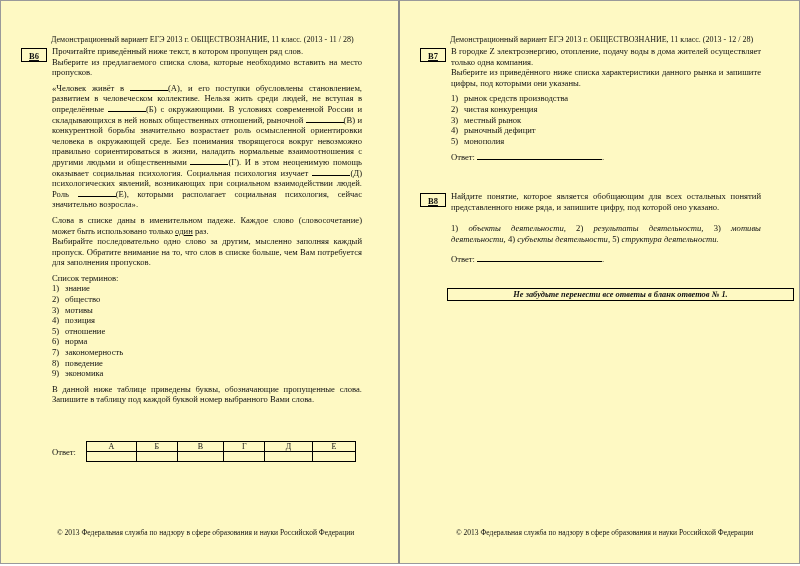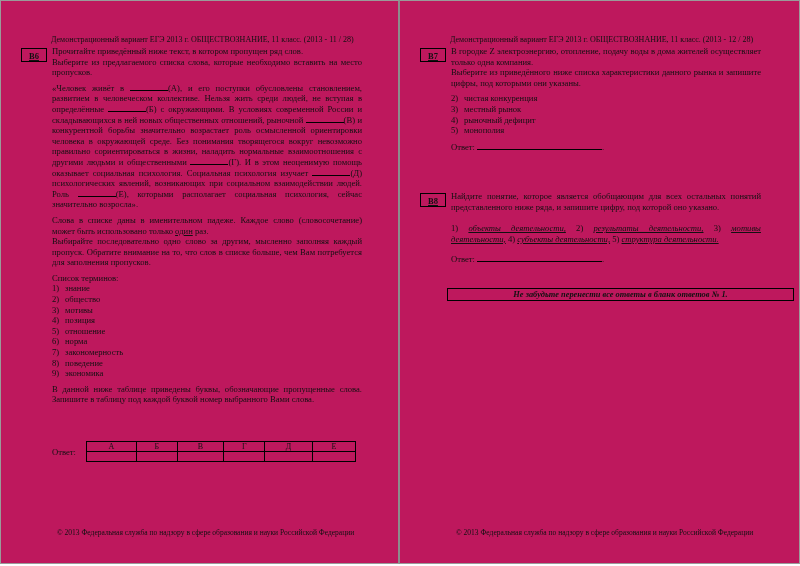--- a/index.html
+++ b/index.html
@@ -1,18 +1,18 @@
 <!DOCTYPE html>
 <html><head>
 <meta charset="utf-8">
 <style>
   html, body { margin:0; padding:0; }
   body { width:800px; height:566px; background:#ffffff; position:relative; overflow:hidden;
          font-family:"Liberation Serif", "DejaVu Serif", serif; color:#111; }
-  .page { position:absolute; top:0; height:564px; background:#be185d;
+  .page { position:absolute; top:0; height:564px; background:#fef9c3;
           border:1px solid #9a9a9a; box-sizing:border-box; }
   #page-left { left:0; width:400px; border-right:2px solid #8c8c8c; }
   #page-right { left:400px; width:400px; border-left:none; }
   .hdr { position:absolute; top:34px; left:50px; font-size:8px; white-space:nowrap; }
   .task-box { position:absolute; width:26px; height:14px; border:1px solid #000; font-size:8.5px;
               font-weight:bold; text-align:center; line-height:14px; box-sizing:border-box;text-decoration:underline; }
   .txt { position:absolute; font-size:8.6px; line-height:10.6px; text-align:justify; }
   .txt p { margin:0; }
   .gap { margin-top:5px !important; }
   ol.lst { list-style:none; margin:0; padding:0; }
@@ -20,21 +20,21 @@
   ol.lst li .n { display:inline-block; width:13px; }
   .u { text-decoration:underline; }
   .blank { display:inline-block; width:38px; border-bottom:1px solid #000; height:7px; }
   table.ans { border-collapse:collapse; position:absolute; left:85px; top:440px; width:270px; }
   table.ans td { border:1px solid #000; height:9px; font-size:8px; text-align:center; padding:0; line-height:9px; }
   .ans-label { position:absolute; font-size:8.6px; }
   .ansline { display:inline-block; width:125px; border-bottom:1px solid #000; height:8px; vertical-align:baseline; }
   .remind { position:absolute; left:447px; top:287px; width:347px; height:13px; border:1px solid #000;
             box-sizing:border-box; font-size:8.4px; font-weight:bold; font-style:italic; text-align:center; line-height:11px; }
   .footer { position:absolute; top:527px; font-size:7.5px; white-space:nowrap; }
-  i { font-style:italic;text-decoration:underline; }
+  i { font-style:italic; }
 </style>
 </head>
 <body>
 
 <div class="page" id="page-left">
   <div class="hdr">Демонстрационный вариант ЕГЭ 2013 г.   ОБЩЕСТВОЗНАНИЕ,  11  класс. (2013 - 11 / 28)</div>
 
   <div class="task-box" style="left:20px; top:47px;">B6</div>
 
   <div class="txt" style="left:51px; top:45px; width:310px;">
@@ -88,20 +88,21 @@
 </div>
 
 <div class="page" id="page-right">
   <div class="hdr">Демонстрационный вариант ЕГЭ 2013 г.   ОБЩЕСТВОЗНАНИЕ,  11  класс. (2013 - 12 / 28)</div>
 
   <div class="task-box" style="left:20px; top:47px;">B7</div>
   <div class="txt" style="left:51px; top:45px; width:310px;">
     <p>В городке Z электроэнергию, отопление, подачу воды в дома жителей осуществляет только одна компания.</p>
     <p>Выберите из приведённого ниже списка характеристики данного рынка и запишите цифры, под которыми они указаны.</p>
     <ol class="lst gap">
+      <li><span class="n">1)</span><span>рынок средств производства</span></li>
       <li><span class="n">2)</span><span>чистая конкуренция</span></li>
       <li><span class="n">3)</span><span>местный рынок</span></li>
       <li><span class="n">4)</span><span>рыночный дефицит</span></li>
       <li><span class="n">5)</span><span>монополия</span></li>
     </ol>
     <p class="gap"><span>Ответ:</span> <span class="ansline"></span>.</p>
   </div>
 
   <div class="task-box" style="left:20px; top:192px;text-align:center;">B8</div>
   <div class="txt" style="left:51px; top:190px; width:310px;">

